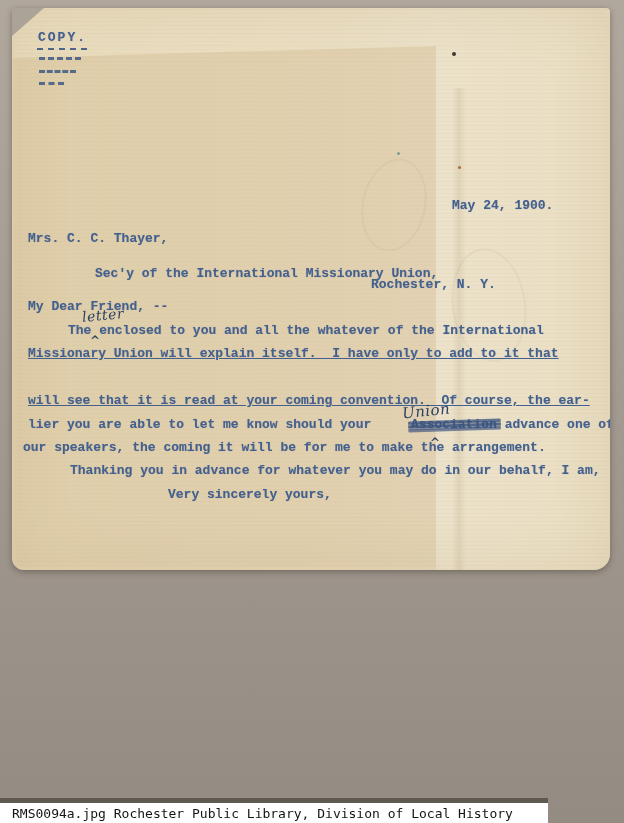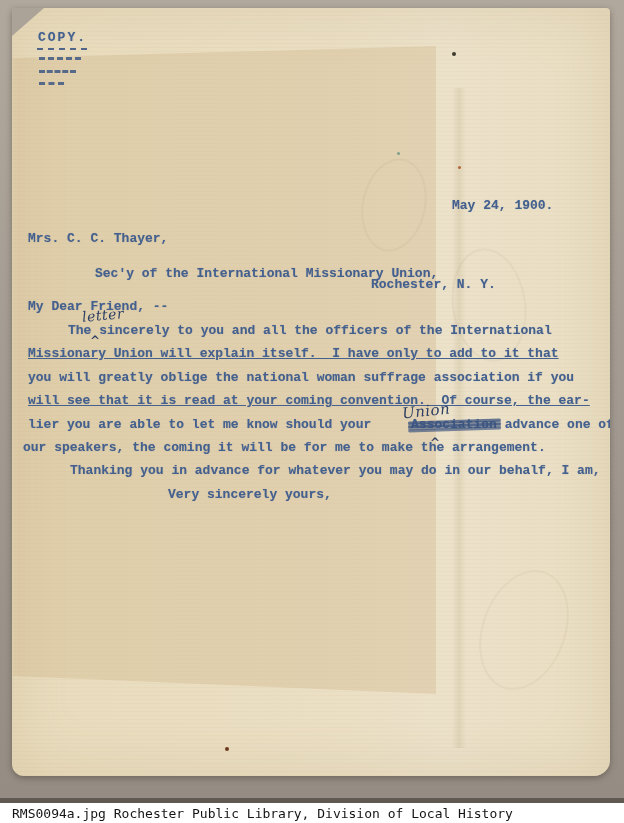--- a/index.html
+++ b/index.html
@@ -3,21 +3,21 @@
 <meta charset="utf-8">
 <style>
   html,body{margin:0;padding:0;background:#7d766f;}
   #stage{
     position:relative;width:624px;height:823px;overflow:hidden;
     background:linear-gradient(180deg,#b1a89d 0%,#a59c93 40%,#948c83 100%);
     font-family:"Liberation Sans",sans-serif;
   }
   
   #paper{
-    position:absolute;left:12px;top:8px;width:598px;height:768px;
+    position:absolute;left:12px;top:8px;width:598px;height:562px;
     background:linear-gradient(90deg,#e9dcbd 0%,#ebdfc4 55%,#ece2ca 72%,#eadec2 100%);
     border-radius:3px 4px 16px 12px;
     box-shadow:0 2px 6px rgba(60,50,40,.45), inset 0 0 60px rgba(150,120,70,.14);
     overflow:hidden;
   }
   #paper::before{ 
     content:"";position:absolute;inset:0;pointer-events:none;
     background:repeating-linear-gradient(0deg,rgba(120,90,40,.03) 0 1px,transparent 1px 4px);
   }
   .cut-corner{
@@ -63,21 +63,21 @@
     position:absolute;font-family:"DejaVu Serif",serif;font-style:italic;
     color:#2c3f63;letter-spacing:.5px;
   }
   .hw-insert{left:70px;top:299px;font-size:14px;transform:rotate(-5deg);}
   .hw-caret1{left:78px;top:326px;font-size:12px;font-weight:bold;}
   .hw-union{left:390px;top:394px;font-size:15px;transform:rotate(-6deg);}
   .hw-caret2{left:418px;top:428px;font-size:12px;font-weight:bold;}
 
   
   #caption-bar{
-    position:absolute;left:0;top:798px;width:624px;height:25px;box-sizing:border-box;
+    position:absolute;left:0;top:798px;width:548px;height:25px;box-sizing:border-box;
     background:#ffffff;border-top:5px solid #5f5952;
   }
   #caption-text{
     position:absolute;left:12px;top:3px;
     font:13px/15px "DejaVu Sans Mono",monospace;color:#151515;white-space:pre;
   }
 </style>
 </head>
 <body>
 
@@ -103,26 +103,25 @@
     <div class="dashrow" style="left:27px;top:74px;width:25px;"></div>
 
     <div class="typed" style="left:440px;top:190px;">May 24, 1900.</div>
 
     <div class="typed" style="left:16px;top:223px;">Mrs. C. C. Thayer,</div>
     <div class="typed" style="left:83px;top:246px;margin-top:12px;">Sec'y of the International Missionary Union,</div>
     <div class="typed" style="left:318px;top:269px;padding-left:41px;">Rochester, N. Y.</div>
 
     <div class="typed" style="left:16px;top:291px;">My Dear Friend, --</div>
 
-    <div class="typed" style="left:56px;top:315px;"><span>The </span><span>sincerely to you and all the officers of the International</span></div>
+    <div class="typed" style="left:56px;top:315px;"><span>The </span><span>enclosed to you and all the whatever of the International</span></div>
     <div class="hw hw-insert">letter</div>
     <div class="hw hw-caret1">^</div>
 
     <div class="typed" style="left:16px;top:338px;text-decoration:underline;">Missionary Union will explain itself.  I have only to add to it that</div>
-    <div class="typed" style="left:16px;top:362px;">you will greatly oblige the national woman suffrage association if you</div>
     <div class="typed" style="left:16px;top:385px;text-decoration:underline;">will see that it is read at your coming convention.  Of course, the ear-</div>
 
     <div class="typed" style="left:16px;top:409px;"><span>lier you are able to let me know should your </span><span class="struck">Association</span><span> advance one of</span></div>
     <div class="hw hw-union">Union</div>
     <div class="hw hw-caret2">^</div>
 
     <div class="typed" style="left:11px;top:432px;">our speakers, the coming it will be for me to make the arrangement.</div>
     <div class="typed" style="left:58px;top:455px;">Thanking you in advance for whatever you may do in our behalf, I am,</div>
     <div class="typed" style="left:156px;top:479px;">Very sincerely yours,</div>
   </div>

